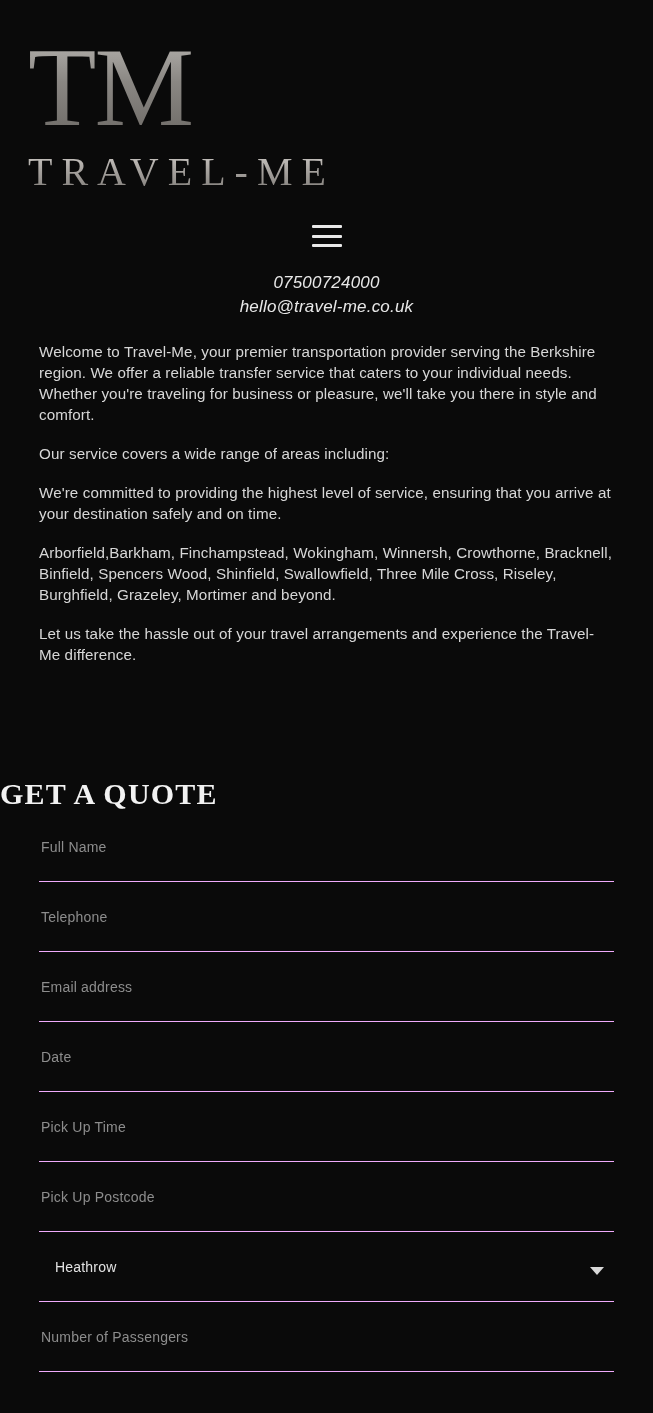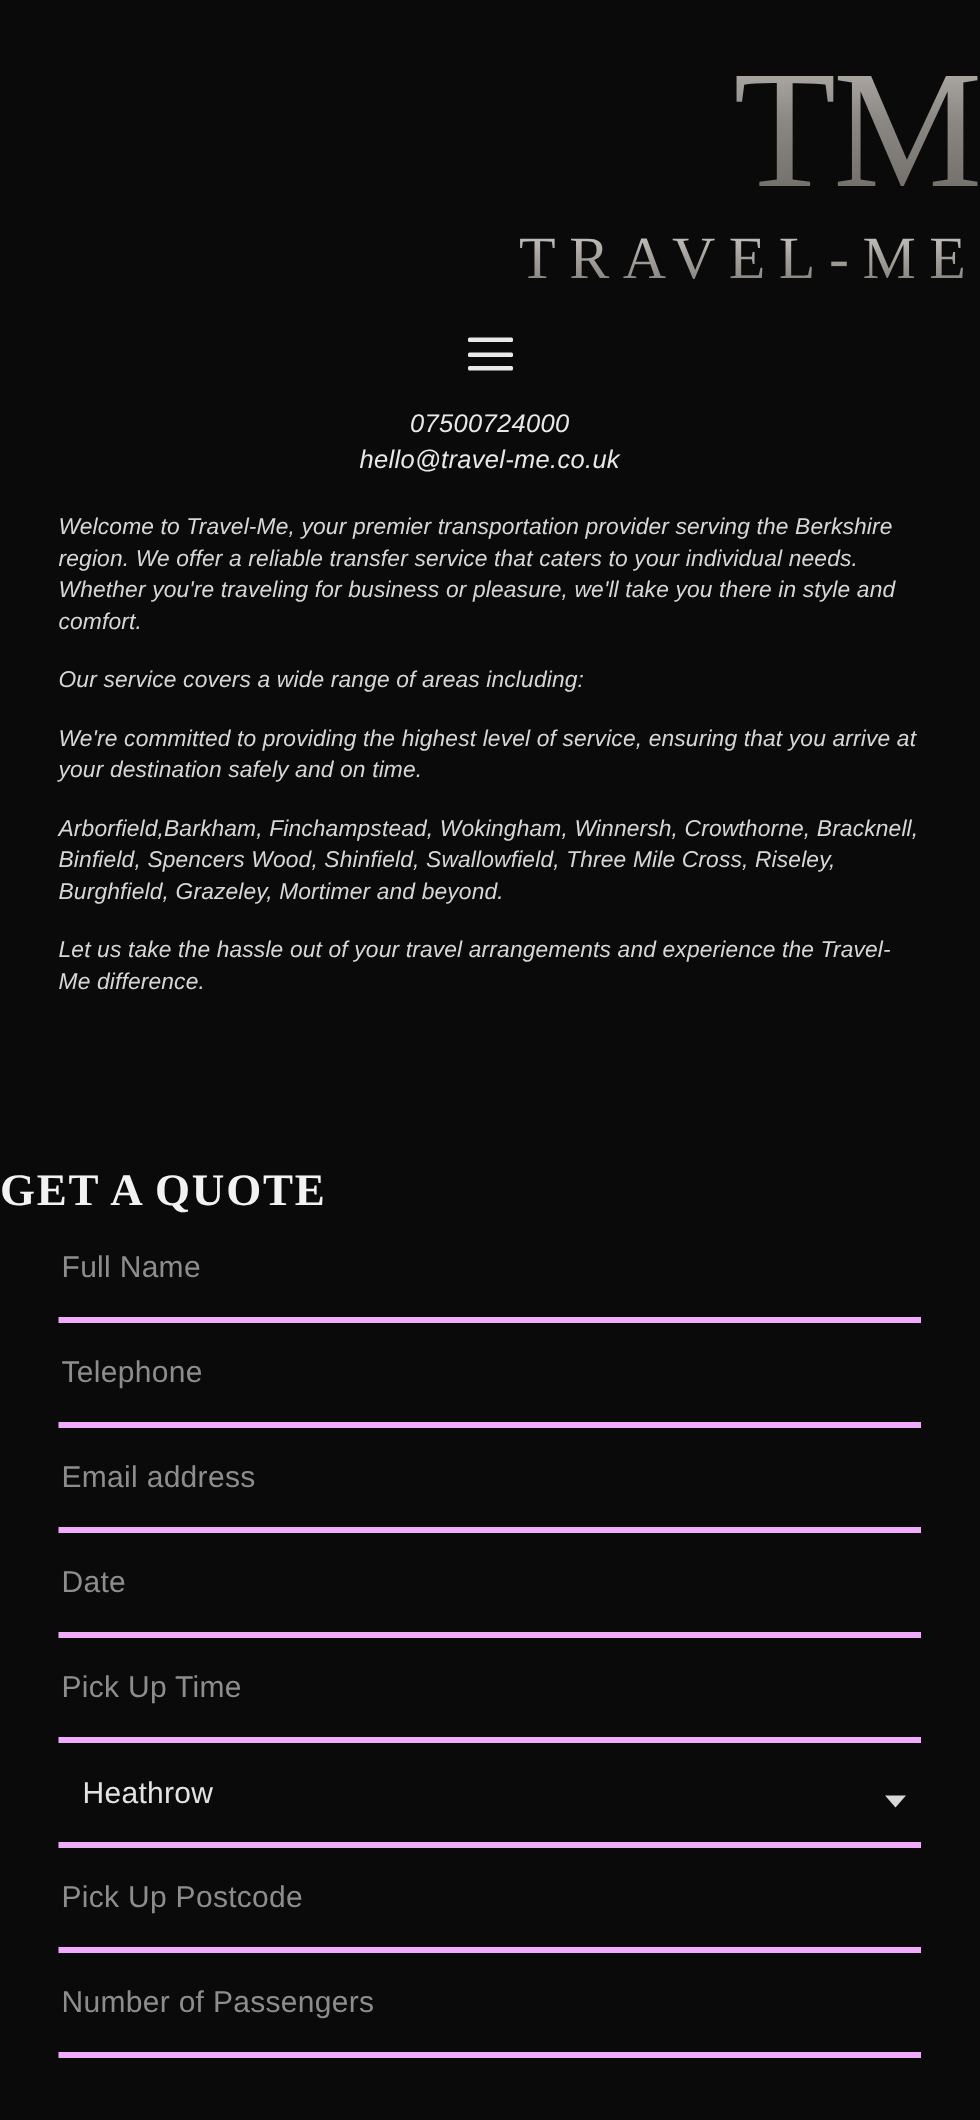--- a/index.html
+++ b/index.html
@@ -13,21 +13,21 @@
   .page {
     width: 653px;
     min-height: 1413px;
     background: #0a0a0a;
     position: relative;
   }
 
   
   .logo-block {
     padding-top: 34px;
-    text-align: right;
+    text-align: left;
     padding-left: 28px;
   }
   .logo-mono {
     font-family: "Liberation Serif", serif;
     font-size: 112px;
     line-height: 0.95;
     letter-spacing: -2px;
     color: #8d8b88;
     font-weight: 400;
     display: block;
@@ -96,21 +96,20 @@
   
   .copy {
     padding: 22px 39px 0 39px;
   }
   .copy p {
     color: #d7d7d7;
     font-size: 15.2px;
     line-height: 21px;
     margin-bottom: 18px;
     letter-spacing: .1px;
-    font-style: italic;
   }
 
   
   .quote-title {
     text-align: left;
     font-family: "Liberation Serif", serif;
     color: #f2f2f2;
     font-size: 30px;
     letter-spacing: 1.2px;
     margin-top: 112px;
@@ -124,23 +123,23 @@
   .field {
     position: relative;
     margin-bottom: 17px;
   }
   .field input,
   .field select {
     width: 100%;
     height: 53px;
     background: transparent;
     border: none;
-    border-bottom: 4px solid #f0abfc;
+    border-bottom: 1px solid #f0abfc;
     color: #e3e3e3;
-    font-size: 20px;
+    font-size: 14px;
     font-family: "Liberation Sans", sans-serif;
     padding: 0 2px 16px 2px;
     outline: none;
     letter-spacing: .2px;
   }
   .field input::placeholder {
     color: #8d8d8d;
     opacity: 1;
   }
   .field.select-field {
@@ -212,29 +211,29 @@
     </div>
 
     <div class="field">
       <input type="text" placeholder="Date" style="">
     </div>
 
     <div class="field">
       <input type="text" placeholder="Pick Up Time" style="">
     </div>
 
+    <div class="field">
+      <input type="text" placeholder="Pick Up Postcode" style="">
+    </div>
+
     <div class="field select-field">
       <select>
         <option>Heathrow</option>
       </select>
       <span class="select-arrow"></span>
     </div>
 
     <div class="field">
-      <input type="text" placeholder="Pick Up Postcode" style="">
-    </div>
-
-    <div class="field">
       <input type="text" placeholder="Number of Passengers" style="">
     </div>
 
   </form>
 </div>
 
 </body></html>

